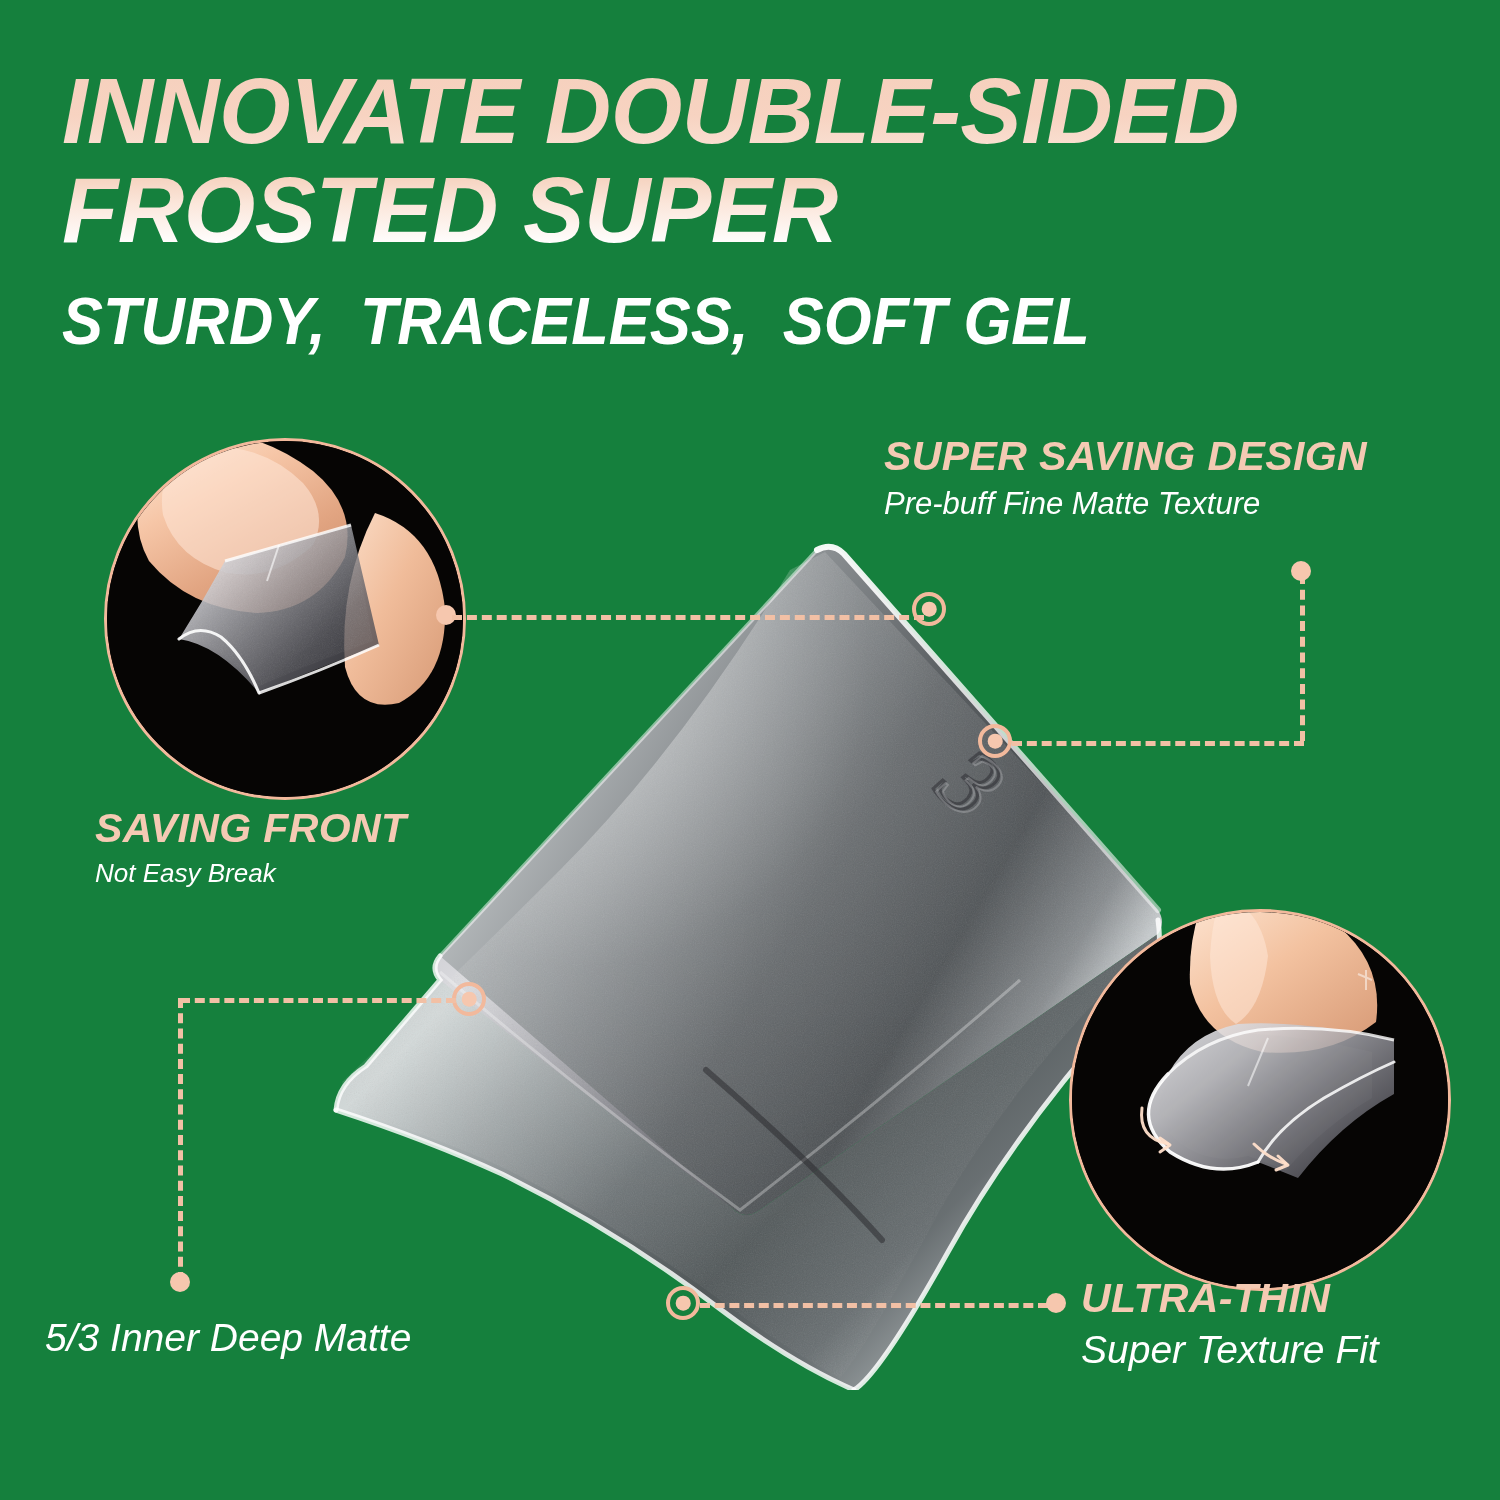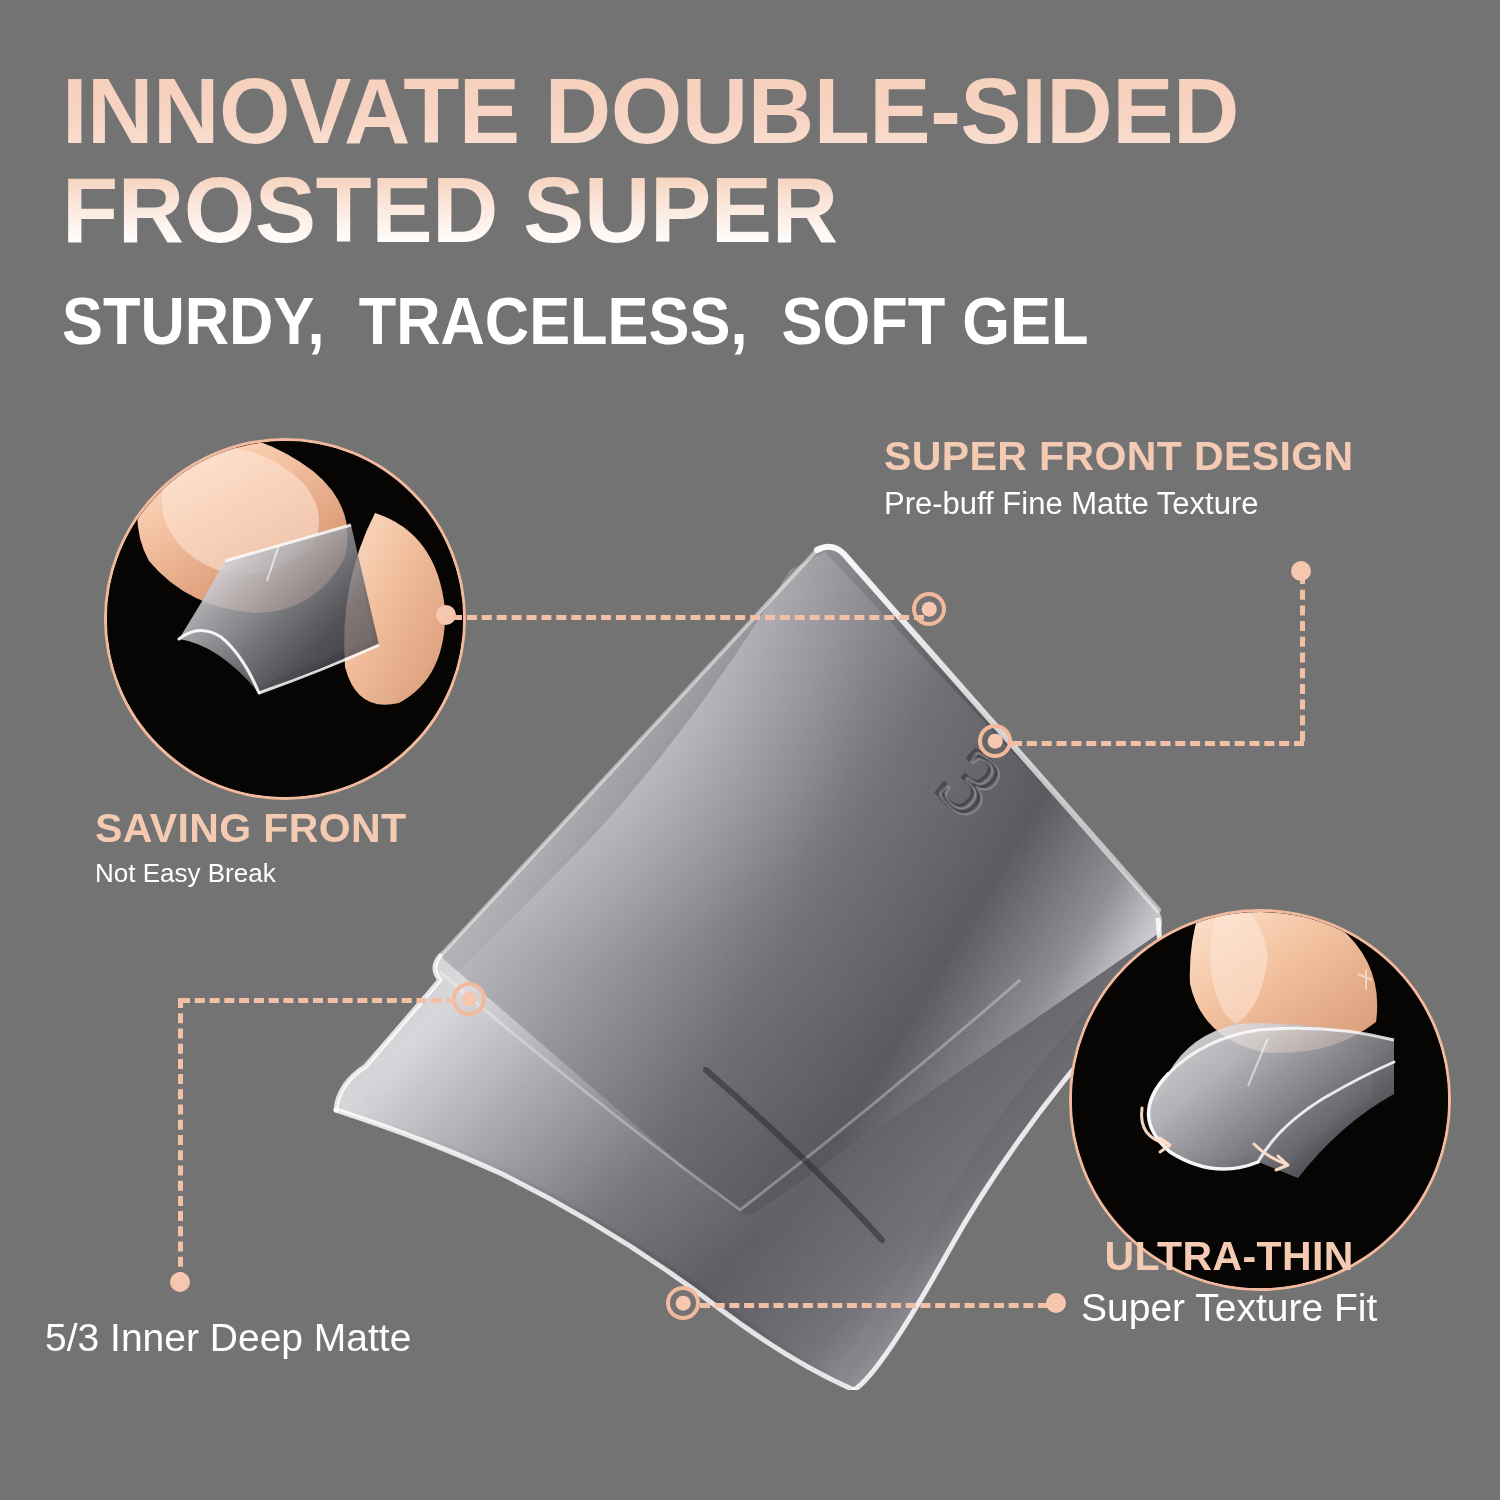--- a/index.html
+++ b/index.html
@@ -9,22 +9,23 @@
     width:1500px; height:1500px;
     font-family:"Liberation Sans", sans-serif;
     overflow:hidden;
     position:relative;
   }
 
   #stage {
     position:absolute;
     left:0; top:0;
     width:1500px; height:1500px;
-    background:#737373;
+    background:#15803d;
     overflow:hidden;
+    font-style:italic;
   }
 
   
   .headline-wrap {
     position:absolute;
     left:62px; top:66px;
     width:1400px;
   }
   .headline {
     font-weight:700;
@@ -80,21 +81,21 @@
   #callout-thick-front { left:95px; top:808px; text-align:left; }
   #callout-thick-front .title { font-size:41px; letter-spacing:0.4px; }
   #callout-thick-front .sub   { font-size:26px; margin-top:10px; }
 
   
   #callout-enhance-adhesion { left:45px; top:1308px; text-align:left; }
   #callout-enhance-adhesion .title { font-size:41px; letter-spacing:0.4px; }
   #callout-enhance-adhesion .sub   { font-size:39px; margin-top:10px; }
 
   
-  #callout-ultra-thin { left:1081px; top:1236px; text-align:center; }
+  #callout-ultra-thin { left:1081px; top:1278px; text-align:left; }
   #callout-ultra-thin .title { font-size:41px; letter-spacing:0.4px; }
   #callout-ultra-thin .sub   { font-size:39px; margin-top:10px; }
 
   
   .inset {
     position:absolute;
     border-radius:50%;
     border:3px solid #f2b99c;
     overflow:hidden;
     background:#050403;
@@ -391,21 +392,21 @@
     <div class="dot" style="left:170px; top:1272px; width:20px; height:20px;"></div>
   </div>
 
   <div class="conn">
     <div class="dot ring" style="left:666px; top:1286px; width:34px; height:34px;"></div>
     <div class="dash-h" style="left:700px; top:1303px; width:348px;"></div>
     <div class="dot" style="left:1046px; top:1293px; width:20px; height:20px;"></div>
   </div>
 
   <div class="callout" id="callout-super-saving">
-    <div class="title">SUPER FRONT DESIGN</div>
+    <div class="title">SUPER SAVING DESIGN</div>
     <div class="sub">Pre-buff Fine Matte Texture</div>
   </div>
 
   <div class="callout" id="callout-thick-front">
     <div class="title">SAVING FRONT</div>
     <div class="sub">Not Easy Break</div>
   </div>
 
   <div class="callout" id="callout-enhance-adhesion">
     <div class="sub">5/3 Inner Deep Matte</div>

